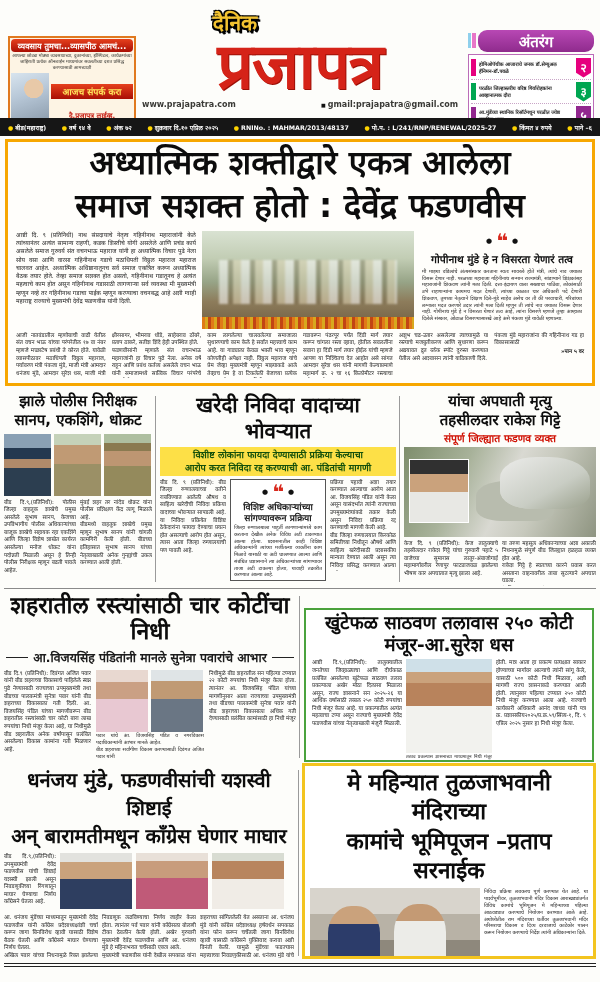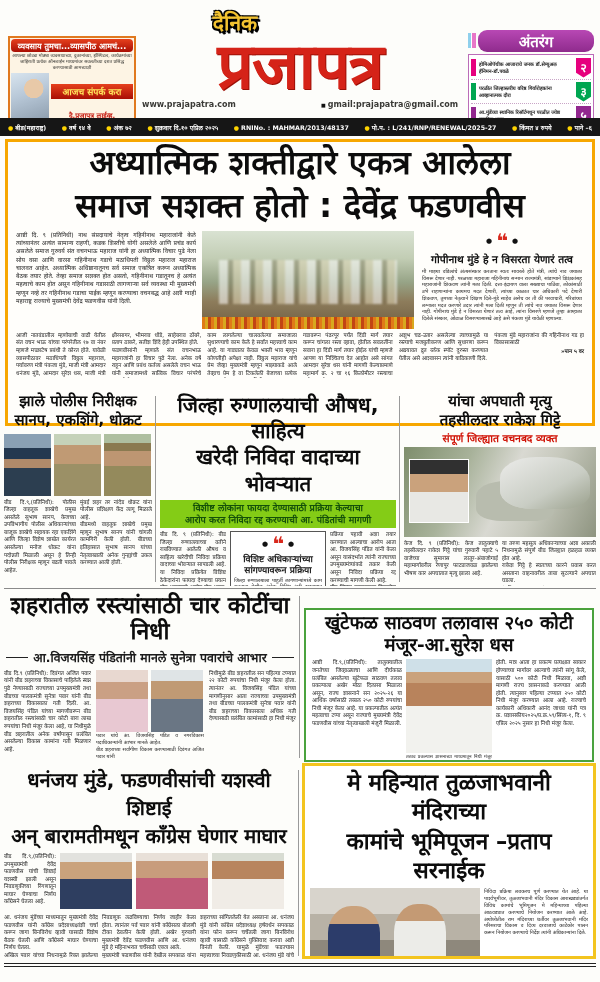--- a/index.html
+++ b/index.html
@@ -49,21 +49,21 @@
      display:flex;align-items:center;justify-content:center;
      clip-path:polygon(0 0,100% 0,100% 76%,50% 100%,0 76%);}
 
   
   .infobar{left:0;top:118px;width:600px;height:18px;background:#161616;display:flex;align-items:center;
      justify-content:space-between;padding:0 8px;}
   .info-item{color:#fefefe;font-size:6.3px;font-weight:bold;white-space:nowrap;}
   .dotico{color:#ffd400;font-size:6px;margin-right:2px;}
 
   
-  .lead{left:5px;top:139px;width:590px;height:287px;border:3px solid #f7a700;background:#fffefb;overflow:hidden;}
+  .lead{left:5px;top:139px;width:590px;height:247px;border:3px solid #f7a700;background:#fffefb;overflow:hidden;}
   .lead-h{font-size:33px;font-weight:800;text-align:center;line-height:1.3;color:#0c0c0c;}
   .lead-row{display:flex;gap:6px;padding:3px 8px 0 8px;}
   .lead-intro{width:180px;flex:0 0 180px;height:98px;font-size:6px;}
   .lead-photo{width:212px;flex:0 0 212px;height:98px;position:relative;overflow:hidden;background:
      linear-gradient(180deg,#d9e2d2 0%,#c2cdb4 28%,#97a487 52%,#8d7c5b 72%,#6f5d41 100%);}
   .lead-photo::before{content:"";position:absolute;left:0;right:0;bottom:0;height:12px;
      background:repeating-linear-gradient(90deg,#e07a18 0 3px,#d8a81e 3px 6px,#c24514 6px 9px);}
   .lead-photo::after{content:"";position:absolute;left:8%;top:30%;width:84%;height:45%;
      background:repeating-linear-gradient(90deg,rgba(255,255,255,.55) 0 9px,rgba(120,110,80,.35) 9px 14px,rgba(230,220,190,.5) 14px 22px);
      filter:blur(1px);}
@@ -83,21 +83,21 @@
   .police-photos{display:flex;gap:3px;margin:4px 0 3px 0;}
   .pphoto{width:47px;height:62px;}
   .pp1{background:linear-gradient(180deg,#8aa0b4 0 22%,#243850 22% 40%,#b08a6a 40% 55%,#2c3e50 55% 100%);}
   .pp2{background:linear-gradient(180deg,#c5d2b9 0 18%,#c09a74 18% 48%,#9b9066 48% 100%);}
   .pp3{background:linear-gradient(180deg,#aebfa0 0 15%,#8a7a50 15% 28%,#bd9672 28% 52%,#948a5c 52% 100%);}
   .two-cols{display:flex;gap:4px;}
   .two-cols>div{flex:1;height:86px;}
 
   .hospital{left:160px;top:392px;width:236px;height:194px;overflow:hidden;}
   .hosp-h{font-size:20.5px;font-weight:800;text-align:center;line-height:1.28;color:#0c0c0c;}
-  .hosp-sub{background:#84cc16;margin-top:3px;padding:2px 1px;text-align:center;
+  .hosp-sub{background:#fde047;margin-top:3px;padding:2px 1px;text-align:center;
             font-size:9.3px;font-weight:800;color:#14500a;line-height:1.3;}
   .hosp-body{display:flex;gap:4px;margin-top:3px;}
   .hosp-col{flex:1;height:100px;}
   .hosp-quote{flex:0 0 88px;border:1px solid #555;height:96px;padding:2px 3px;overflow:hidden;background:#fff;}
   .hq-title{font-size:9px;font-weight:800;text-align:center;line-height:1.25;}
 
   .tahsildar{left:404px;top:392px;width:192px;height:194px;overflow:hidden;}
   .tah-sub{color:#d01205;font-weight:800;font-size:10.5px;text-align:center;margin:1px 0 2px 0;}
   .tah-photo{width:100%;height:90px;position:relative;background:
      linear-gradient(115deg,#7e8e6c 0%,#a8b29a 30%,#d9d9d2 52%,#c7c9bd 68%,#8e9480 100%);}
@@ -253,21 +253,20 @@
     <div class="two-cols">
       <div class="jtxt">बीड दि.९,(प्रतिनिधी): पोलीस जिल्हा वाहतूक शाखेचे प्रमुख असलेले सुभाष सानप, केजच्या उपविभागीय पोलीस अधिकाऱ्यांच्या बाजूक शाखेचे सहायक रहा एकशिंगे आणि जिल्हा विशेष शाखेत कार्यरत असलेल्या मनोज धोक्रट यांना पदोन्नती मिळाली असून हे तिन्ही पोलीस निरीक्षक म्हणून बढती पावले आहेत.</div>
       <div class="jtxt">मुंबई शहर तर नांदेड धोक्रट यांना पोलीस प्रशिक्षण केंद्र लागू मिळाले आहे.
 बीडमध्ये वाहतूक शाखेचे प्रमुख म्हणून सुभाष सानप यांनी चांगली कामगिरी केली होती. बीडच्या इतिहासात सुभाष सानप यांच्या नेतृत्वाखाली अनेक गुन्ह्यांची उकल करण्यात आली होती.</div>
     </div>
   </div>
 
   <div class="abs vline" style="left:155px;top:396px;height:186px;"></div>
 
   <div class="abs hospital">
-    <div class="hosp-h">जिल्हा रुग्णालयाची औषध, साहित्य</div>
     <div class="hosp-h">खरेदी निविदा वादाच्या भोवऱ्यात</div>
     <div class="hosp-sub">
       <div>विशीष्ट लोकांना फायदा देण्यासाठी प्रक्रिया केल्याचा</div>
       <div>आरोप करत निविदा रद्द करण्याची आ. पंडितांची मागणी</div>
     </div>
     <div class="hosp-body">
       <div class="hosp-col jtxt">बीड दि. ९ (प्रतिनिधी): बीड जिल्हा रुग्णालयाच्या वतीने राबविण्यात आलेली औषध व साहित्य खरेदीची निविदा प्रक्रिया वादाच्या भोवऱ्यात सापडली आहे. या निविदा प्रक्रियेत विशिष्ट ठेकेदारांना फायदा देण्याचा प्रयत्न होत असल्याचे आरोप होत असून, त्यास आता जिल्हा रुग्णालयाची पण पावती आहे.</div>
       <div class="hosp-quote">
         <div class="quote-head">
           <span class="q-dot">●</span><span class="q-mark">❝</span><span class="q-dot">●</span>
@@ -282,21 +281,21 @@
 
       </div>
     </div>
   </div>
 
   <div class="abs vline" style="left:399px;top:396px;height:186px;"></div>
 
   <div class="abs tahsildar">
     <div class="sec-h">यांचा अपघाती मृत्यु</div>
     <div class="sec-h">तहसीलदार राकेश गिट्टे</div>
-    <div class="tah-sub">संपूर्ण जिल्ह्यात वचनबद व्यक्त</div>
+    <div class="tah-sub">संपूर्ण जिल्ह्यात फडणव व्यक्त</div>
     <div class="tah-photo">
       <div class="tah-inset"></div>
     </div>
     <div class="two-cols" style="margin-top:3px;">
       <div class="jtxt" style="height:46px;">केज दि. ९ (प्रतिनिधी): केज तालुक्याचे तहसीलदार राकेश गिट्टे यांचा गुरुवारी पहाटे ५ वाजेच्या सुमारास लातूर-अंबाजोगाई महामार्गावरील रेणापूर फाट्याजवळ झालेल्या भीषण कार अपघातात मृत्यू झाला आहे.</div>
       <div class="jtxt" style="height:46px;">या तरुण महसूल अधिकाऱ्याच्या अशा अकाली निधनामुळे संपूर्ण बीड जिल्ह्यात हळहळ व्यक्त होत आहे.
 राकेश गिट्टे हे स्वतःच्या कारने प्रवास करत असताना वाहनावरील ताबा सुटल्याने अपघात घडला.
 (सविस्तर वृत्त पान ५)</div>
     </div>
   </div>

